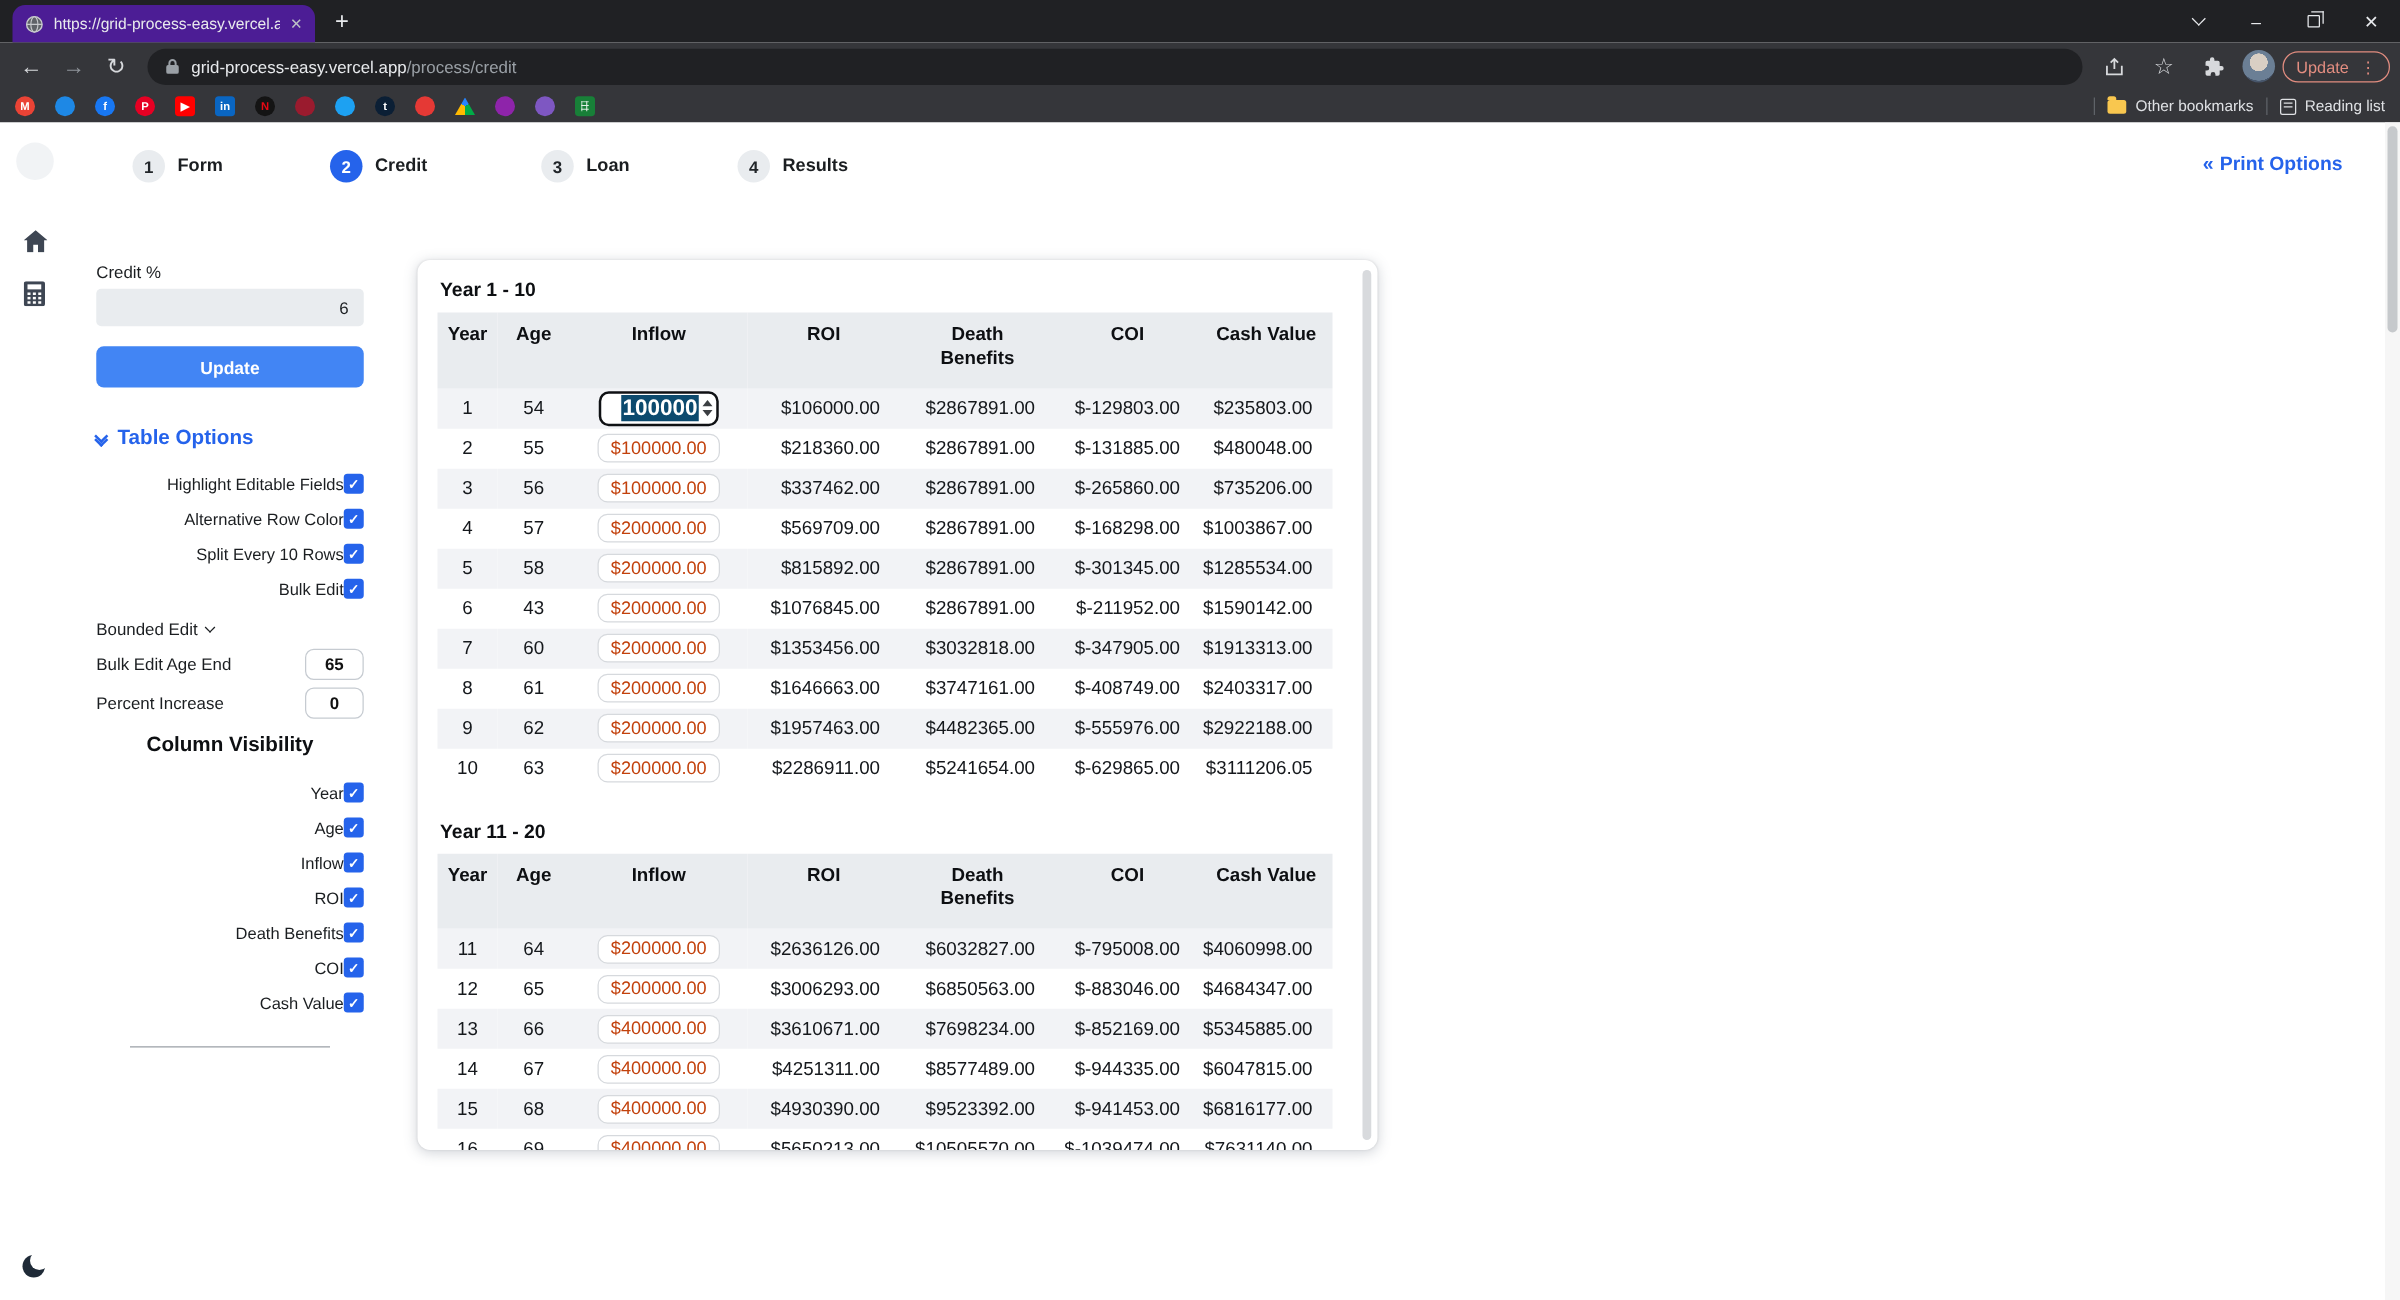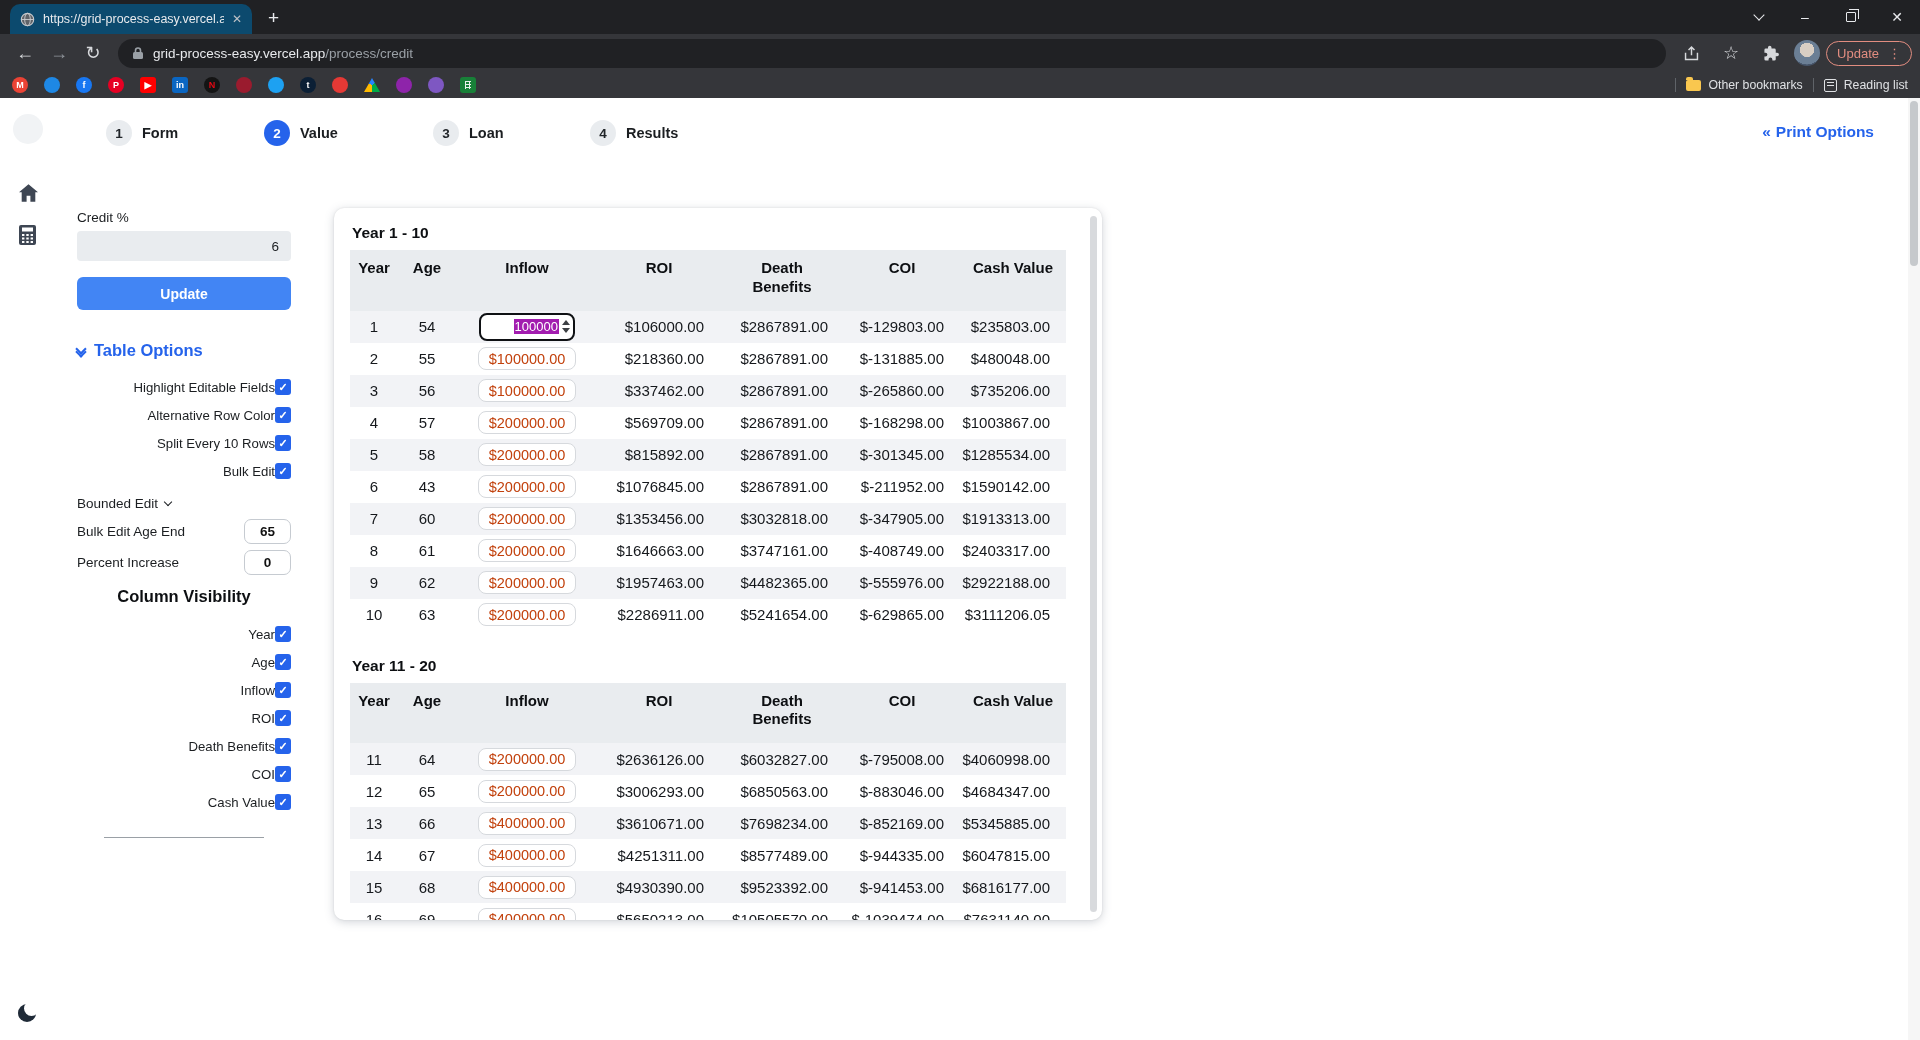--- a/index.html
+++ b/index.html
@@ -1,21 +1,21 @@
 <!DOCTYPE html>
 <html><head>
 <meta charset="utf-8">
 <style>
   * { box-sizing: border-box; margin: 0; padding: 0; }
   html,body { width:1920px; height:1040px; }
   body { font-family:"Liberation Sans", sans-serif; background:#fff; overflow:hidden; position:relative; }
 
   
   .tabstrip { position:absolute; top:0; left:0; width:1920px; height:34px; background:#202124; }
-  .tab { position:absolute; left:10px; bottom:0; width:242px; height:30px; background:#0c4a6e;
+  .tab { position:absolute; left:10px; bottom:0; width:242px; height:30px; background:#4c1d95;
          border-radius:10px 10px 0 0; display:flex; align-items:center; gap:8px; padding:0 10px;
          color:#e8eaed; font-size:12.5px; }
   .tab-title { flex:1; white-space:nowrap; overflow:hidden; }
   .tab-close { color:#bdc1c6; font-size:12px; }
   .newtab { position:absolute; left:268px; top:8px; color:#e8eaed; font-size:19px; line-height:19px; }
   .win-controls { position:absolute; right:0; top:0; height:34px; display:flex; }
   .win-btn { width:46px; height:34px; display:flex; align-items:center; justify-content:center;
              color:#e8eaed; font-size:14px; }
   .chev { width:8px; height:8px; border-right:1.6px solid #e8eaed; border-bottom:1.6px solid #e8eaed;
           transform:rotate(45deg); margin-top:-4px; }
@@ -130,21 +130,21 @@
   .grid th .th-text { display:inline-block; }
   .grid th:nth-child(5) .th-text { max-width:70px; }
   .grid td { height:32px; font-size:15px; color:#15181c; padding:0 2px; }
   .grid tbody tr:nth-child(odd) { background:#f2f3f6; }
   .c-center { text-align:center; }
   .c-money { text-align:right; padding-right:16px !important; }
   .pill { display:inline-block; border:1px solid #d6d9dd; border-radius:8px; background:#fff;
           font-size:14.5px; color:#c2410c; padding:2.5px 10px; min-width:96px; text-align:center; }
   .inflow-focused { display:inline-flex; align-items:center; justify-content:flex-end; width:96px; height:28px;
                     border:2px solid #0f1114; border-radius:8px; background:#fff; padding:0 3px 0 6px; gap:3px; }
-  .sel-text { background:#a21caf; color:#fff; font-size:13px; padding:0 1px; }
+  .sel-text { background:#0c4a6e; color:#fff; font-size:18px; padding:0 1px;font-weight:bold; }
   .spinners { display:flex; flex-direction:column; gap:3px; align-items:center; }
   .spin-up { width:0; height:0; border-left:4px solid transparent; border-right:4px solid transparent;
              border-bottom:5px solid #3c3f43; }
   .spin-down { width:0; height:0; border-left:4px solid transparent; border-right:4px solid transparent;
                border-top:5px solid #3c3f43; }
 
   svg { display:block; }
 </style>
 </head>
 <body>
@@ -250,21 +250,21 @@
 <div class="page">
 
   <div class="logo-circle"></div>
   <div id="steps">
       <div class="step" style="left: 106px;">
         <span class="step-circle">1</span>
         <span class="step-label">Form</span>
       </div>
       <div class="step active" style="left: 264px;">
         <span class="step-circle">2</span>
-        <span class="step-label">Value</span>
+        <span class="step-label">Credit</span>
       </div>
       <div class="step" style="left: 433px;">
         <span class="step-circle">3</span>
         <span class="step-label">Loan</span>
       </div>
       <div class="step" style="left: 590px;">
         <span class="step-circle">4</span>
         <span class="step-label">Results</span>
       </div>
     </div>

